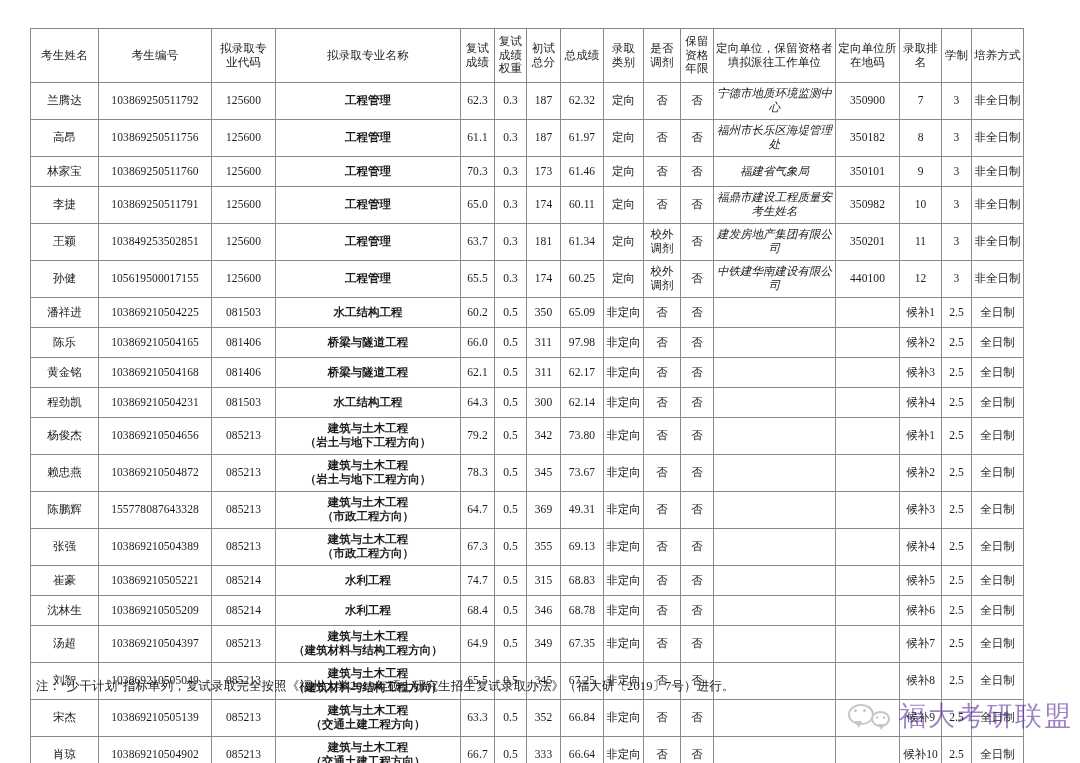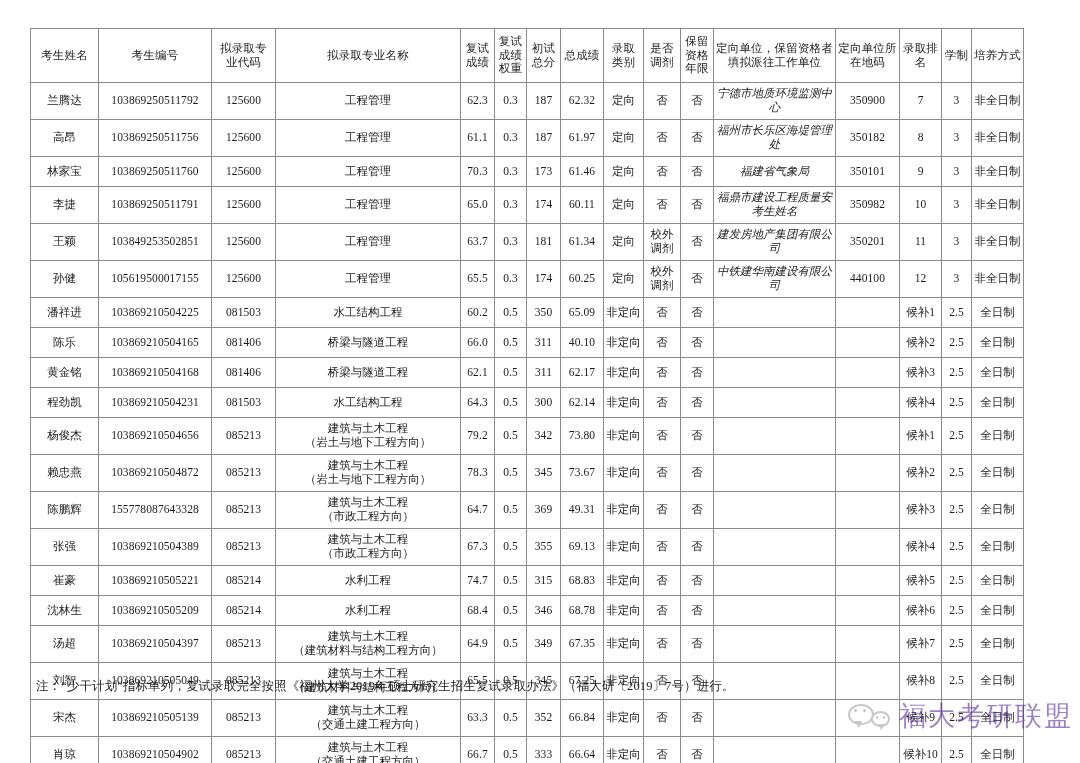--- a/index.html
+++ b/index.html
@@ -45,21 +45,21 @@
     font-weight: normal;
     font-size: 11.5px;
     letter-spacing: 0.2px;
   }
   table.admit tbody td {
     height: 30px;
   }
   tbody tr.tall td { height: 37px; }
   td.num, th.num { font-family: "Liberation Serif", "DejaVu Serif", serif; letter-spacing: 0.1px; }
   td.code { font-size: 11.5px; }
-  td.majorname { font-size: 11.5px; line-height: 1.22; }
+  td.majorname { font-size: 11.5px; line-height: 1.22; font-weight: bold; }
   td.unit { font-size: 11.5px; line-height: 1.22; font-style: italic; }
   .two-line { display: block; }
   
 
   
   .note {
     position: absolute;
     left: 36px;
     top: 678px;
     font-size: 12.5px;
@@ -596,21 +596,21 @@
             <td class="num">
               <span class="two-line">66.0</span>
             </td>
             <td class="num">
               <span class="two-line">0.5</span>
             </td>
             <td class="num">
               <span class="two-line">311</span>
             </td>
             <td class="num">
-              <span class="two-line">40.10</span>
+              <span class="two-line">97.98</span>
             </td>
             <td>
               <span class="two-line">非定向</span>
             </td>
             <td>
               <span class="two-line">否</span>
             </td>
             <td>
               <span class="two-line">否</span>
             </td>

